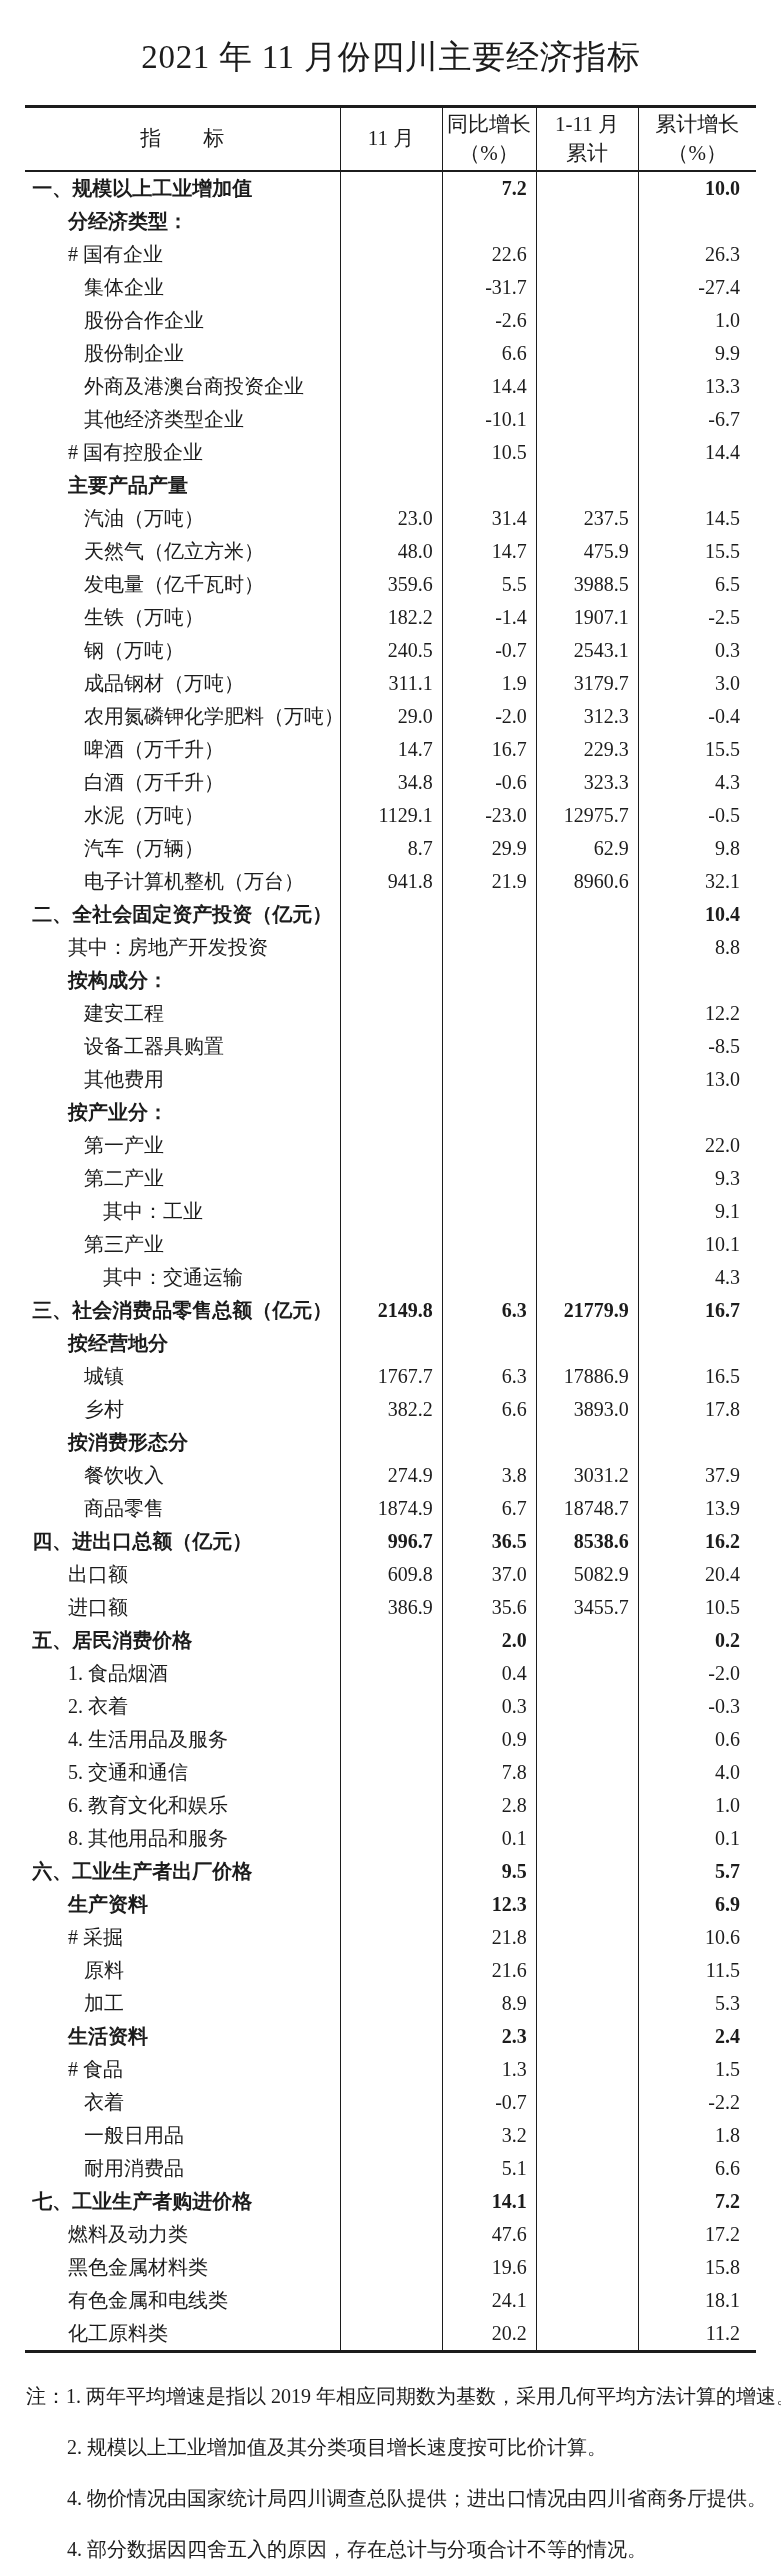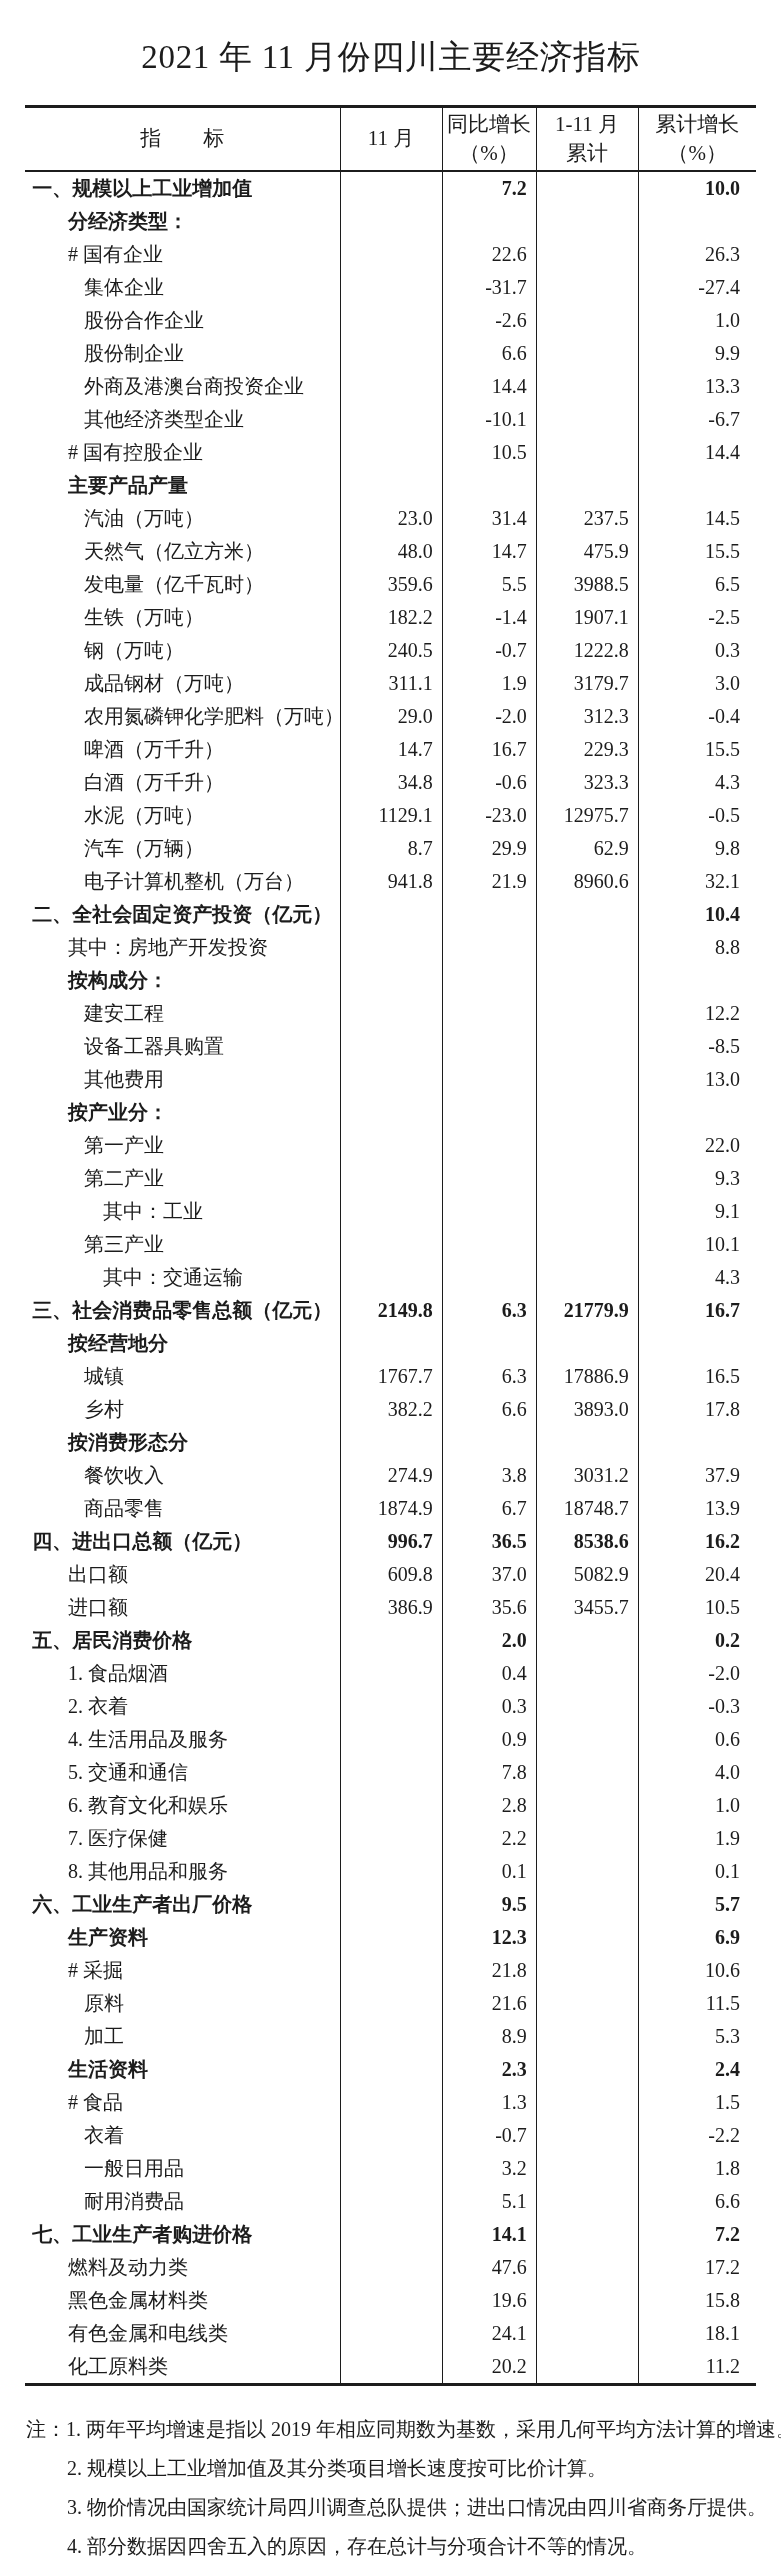--- a/index.html
+++ b/index.html
@@ -37,21 +37,21 @@
   td.val.c5{padding-right:16px;}
   .b{font-weight:700;}
   .ind1{padding-left:7.2px;margin-top:20px;}
   .ind2{padding-left:43px;}
   .ind3{padding-left:59px;}
   .ind4{padding-left:78px;}
   .notes{
     margin:24.6px 0 0 26px;font-size:20px;line-height:39px;color:#1c1c1c;
   }
   .note-line{white-space:nowrap;}
-  .note-line.rest{padding-left:41px;}
+  .note-line.rest{padding-left:41px;margin-top:12px;}
 </style>
 </head>
 <body>
 
 <div class="page">
 
   <h1 class="title">2021 年 11 月份四川主要经济指标</h1>
 
   <table class="stats">
     <colgroup>
@@ -179,21 +179,21 @@
           <td class="lab ind3">生铁（万吨）</td>
           <td class="val c2">182.2</td>
           <td class="val c3">-1.4</td>
           <td class="val c4">1907.1</td>
           <td class="val c5">-2.5</td>
         </tr>
         <tr>
           <td class="lab ind3">钢（万吨）</td>
           <td class="val c2">240.5</td>
           <td class="val c3">-0.7</td>
-          <td class="val c4">1222.8</td>
+          <td class="val c4">2543.1</td>
           <td class="val c5">0.3</td>
         </tr>
         <tr>
           <td class="lab ind3">成品钢材（万吨）</td>
           <td class="val c2">311.1</td>
           <td class="val c3">1.9</td>
           <td class="val c4">3179.7</td>
           <td class="val c5">3.0</td>
         </tr>
         <tr>
@@ -428,27 +428,20 @@
           <td class="val c5">4.0</td>
         </tr>
         <tr>
           <td class="lab ind2">6. 教育文化和娱乐</td>
           <td class="val c2"></td>
           <td class="val c3">2.8</td>
           <td class="val c4"></td>
           <td class="val c5">1.0</td>
         </tr>
         <tr>
-          <td class="lab ind2">7. 医疗保健</td>
-          <td class="val c2"></td>
-          <td class="val c3">2.2</td>
-          <td class="val c4"></td>
-          <td class="val c5">1.9</td>
-        </tr>
-        <tr>
           <td class="lab ind2">8. 其他用品和服务</td>
           <td class="val c2"></td>
           <td class="val c3">0.1</td>
           <td class="val c4"></td>
           <td class="val c5">0.1</td>
         </tr>
         <tr>
           <td class="lab ind1 b">六、工业生产者出厂价格</td>
           <td class="val c2 b"></td>
           <td class="val c3 b">9.5</td>
@@ -552,18 +545,18 @@
           <td class="val c3">20.2</td>
           <td class="val c4"></td>
           <td class="val c5">11.2</td>
         </tr>
       </tbody>
   </table>
 
   <div class="notes">
     <div class="note-line first"><span class="note-prefix">注：</span><span>1. 两年平均增速是指以 2019 年相应同期数为基数，采用几何平均方法计算的增速。</span></div>
     <div class="note-line rest">2. 规模以上工业增加值及其分类项目增长速度按可比价计算。</div>
-    <div class="note-line rest">3. 物价情况由国家统计局四川调查总队提供；进出口情况由四川省商务厅提供。</div>
+    <div class="note-line rest">4. 物价情况由国家统计局四川调查总队提供；进出口情况由四川省商务厅提供。</div>
     <div class="note-line rest">4. 部分数据因四舍五入的原因，存在总计与分项合计不等的情况。</div>
   </div>
 
 </div>
 
 
 </body></html>

